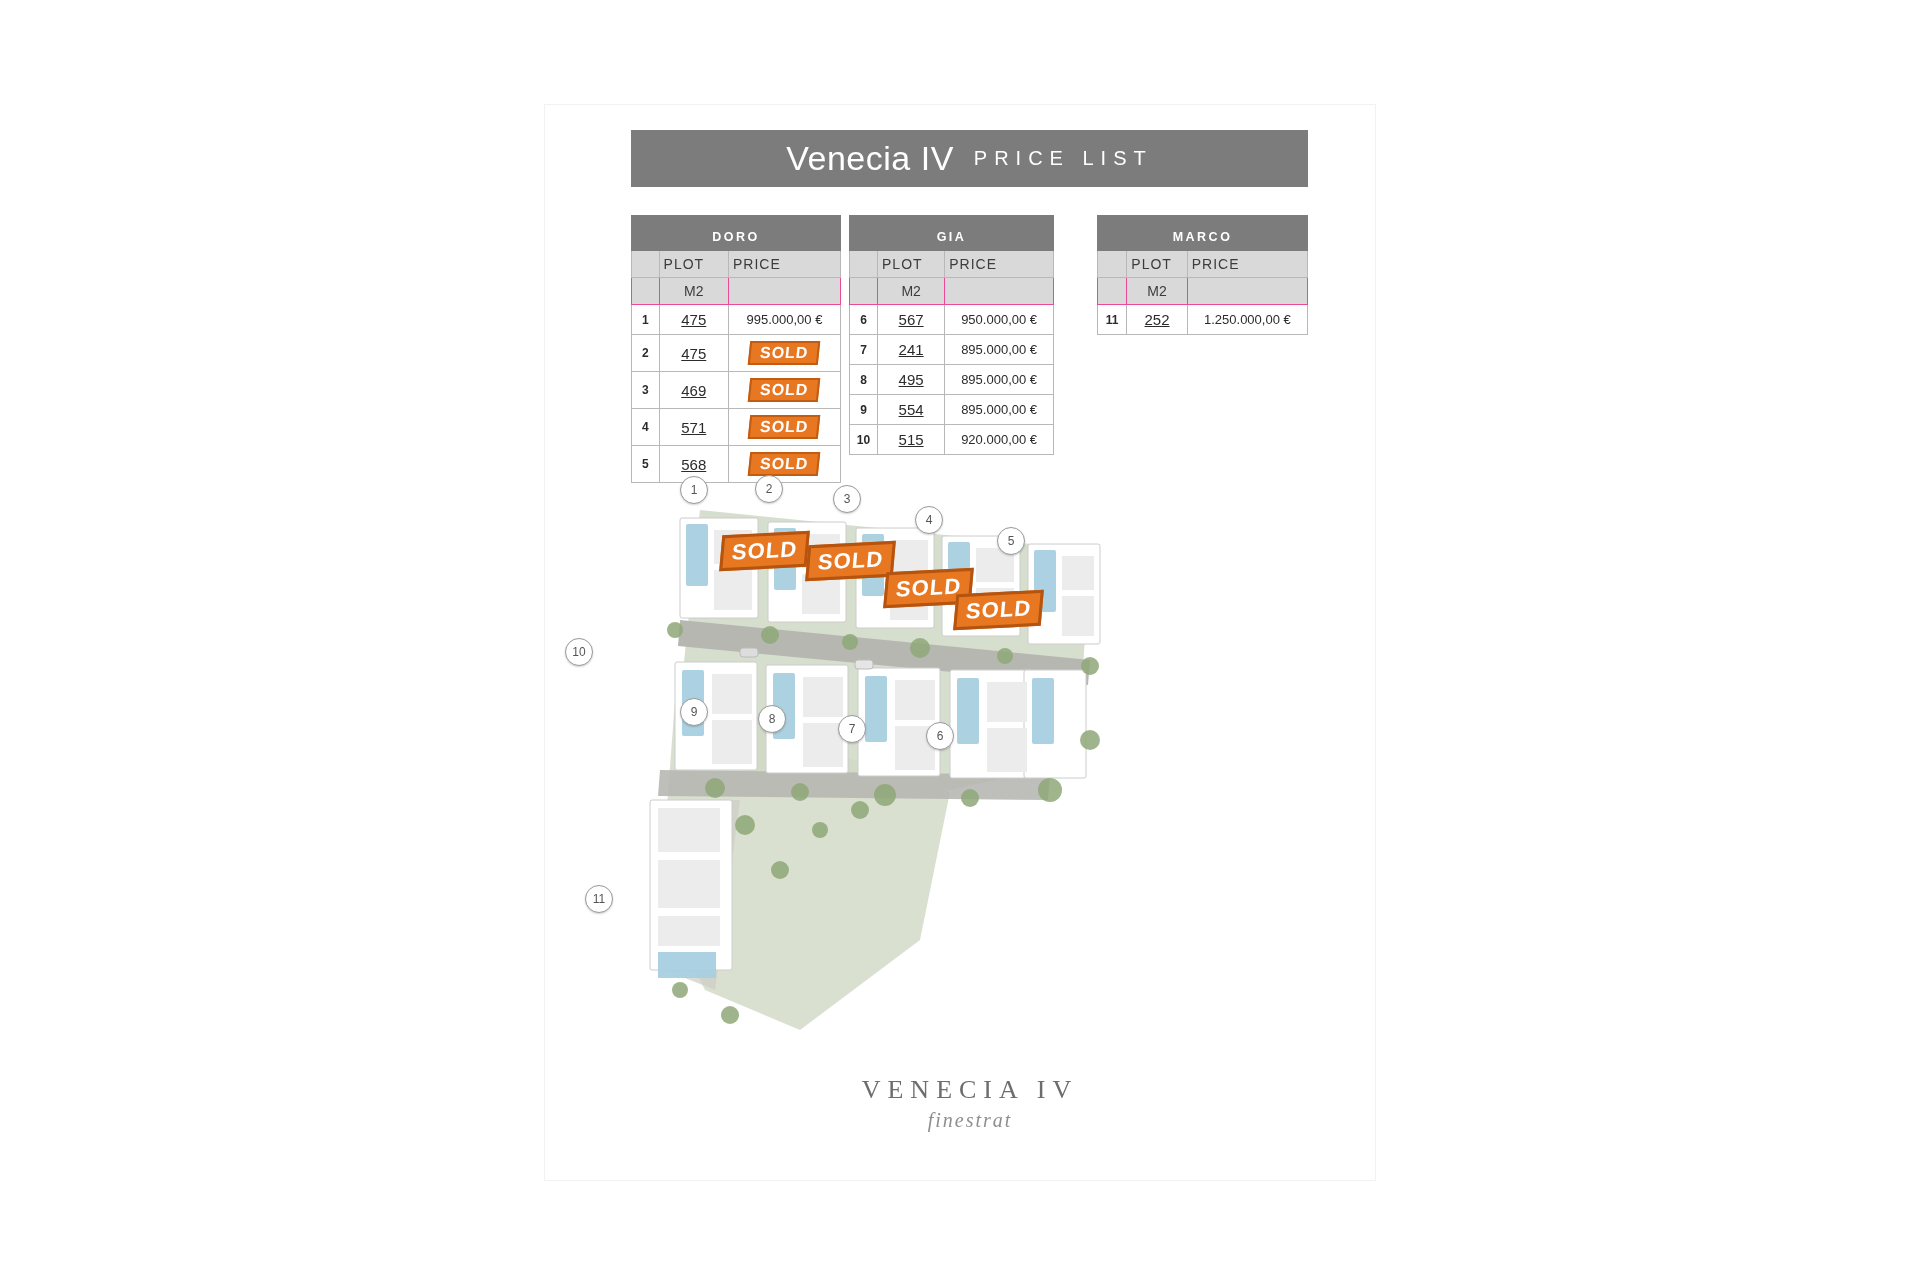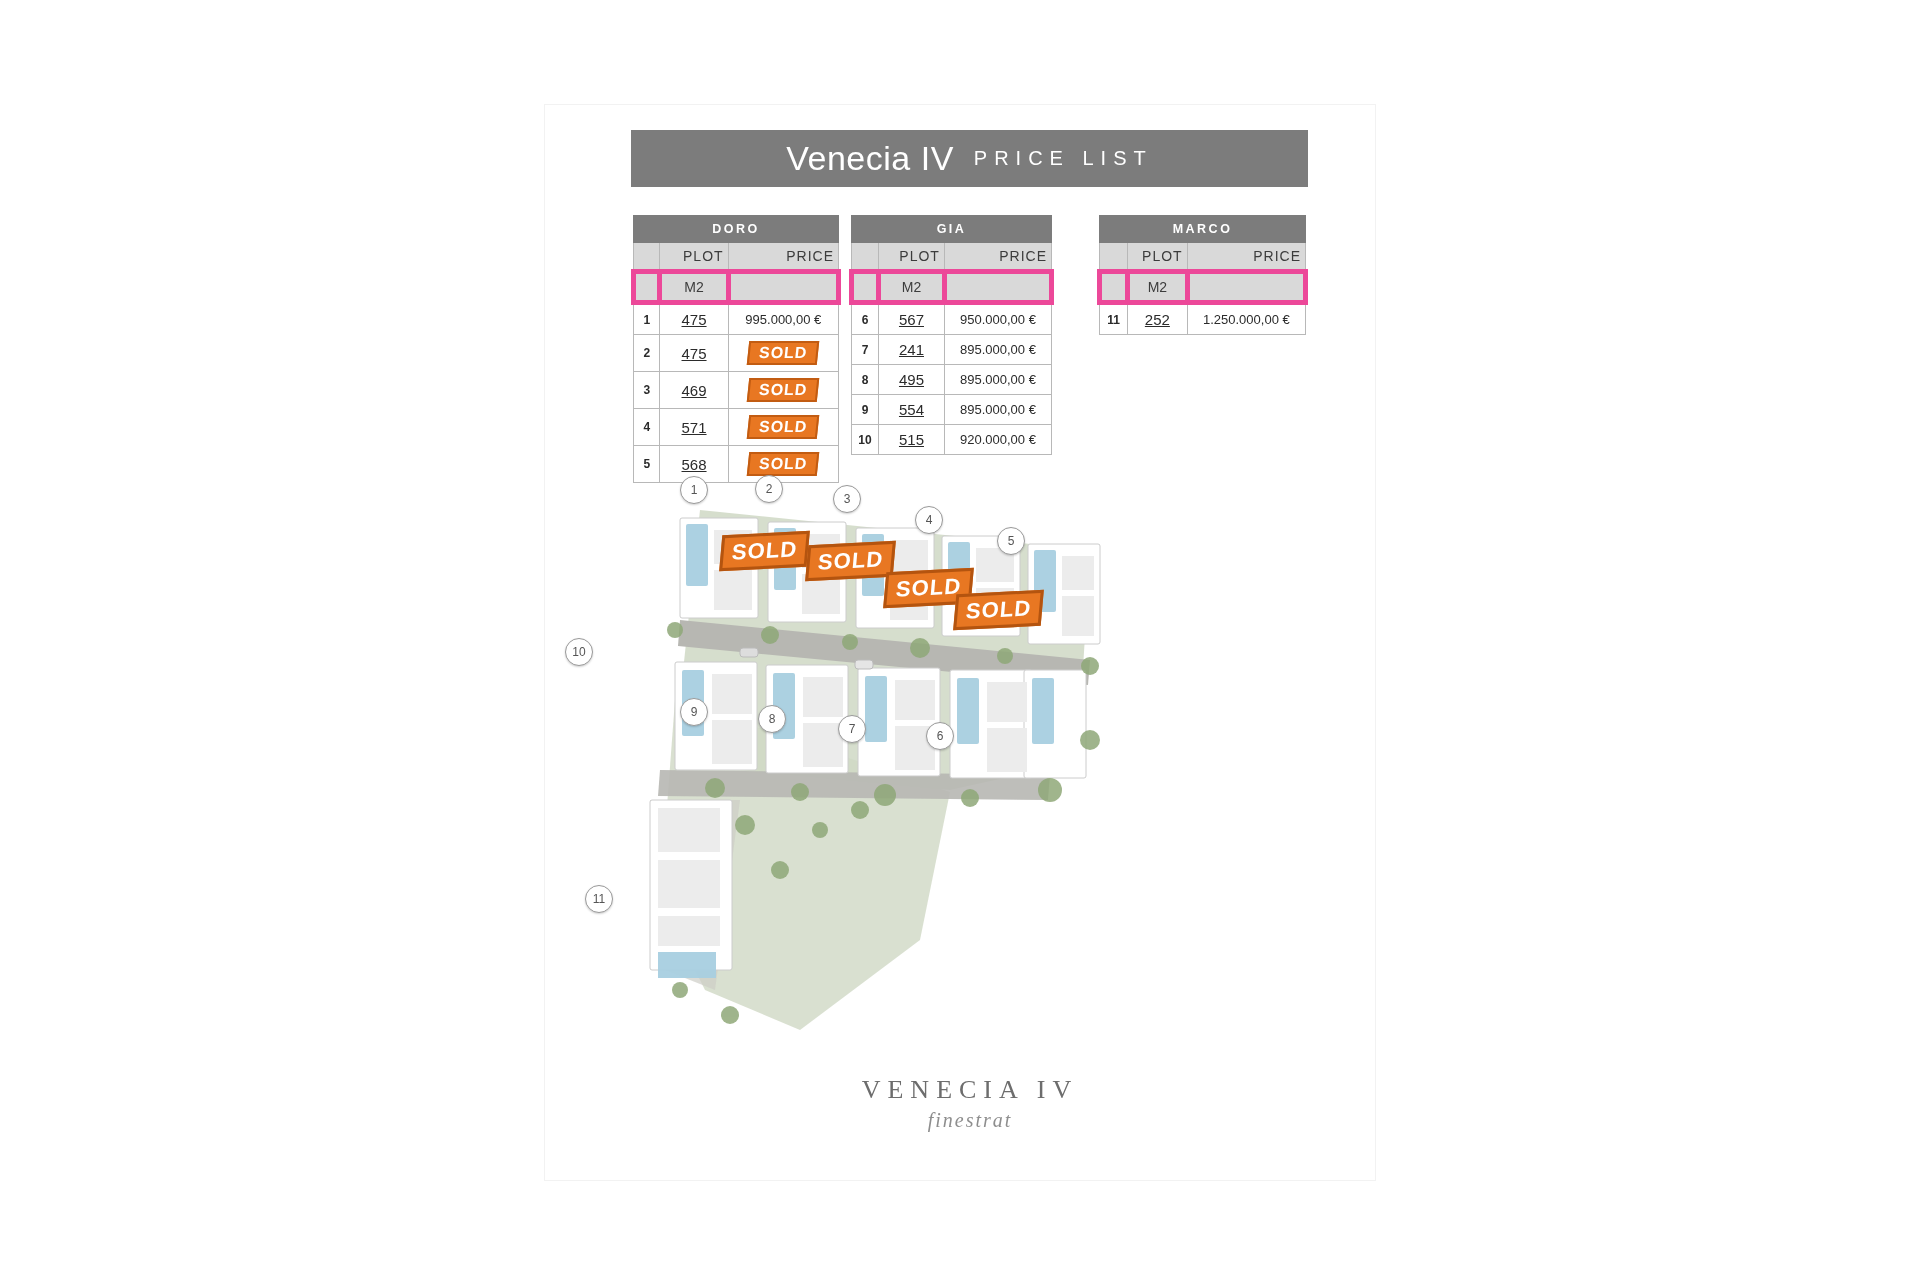--- a/index.html
+++ b/index.html
@@ -83,40 +83,40 @@
     position: absolute;
     border-collapse: collapse;
     font-family: "Liberation Sans", sans-serif;
   }
   .price-table .thead-title td {
     background: #7c7c7c;
     color: #ffffff;
     font-size: 12.5px;
     letter-spacing: 2.5px;
     text-align: center;
-    padding: 6px 0 6px 0;
+    padding: 14px 0 6px 0;
     font-weight: bold;
     border: 1px solid #7c7c7c;
   }
   .price-table .thead-cols td {
     background: #d9d9d9;
     color: #3c3c3c;
     font-size: 14px;
     letter-spacing: 1px;
-    text-align: right;
+    text-align: left;
     padding: 5px 4px;
     border: 1px solid #b8b8b8;
   }
   .price-table .thead-m2 td {
     background: #d9d9d9;
     color: #3c3c3c;
     font-size: 14px;
     text-align: center;
     padding: 5px 0;
-    border: 5px solid #ec4899;
+    border: 1px solid #ec4899;
   }
   .price-table td {
     border: 1px solid #b8b8b8;
   }
   .cell-idx {
     width: 32px;
     text-align: center;
     font-size: 12px;
     font-weight: bold;
     color: #2b2b2b;

